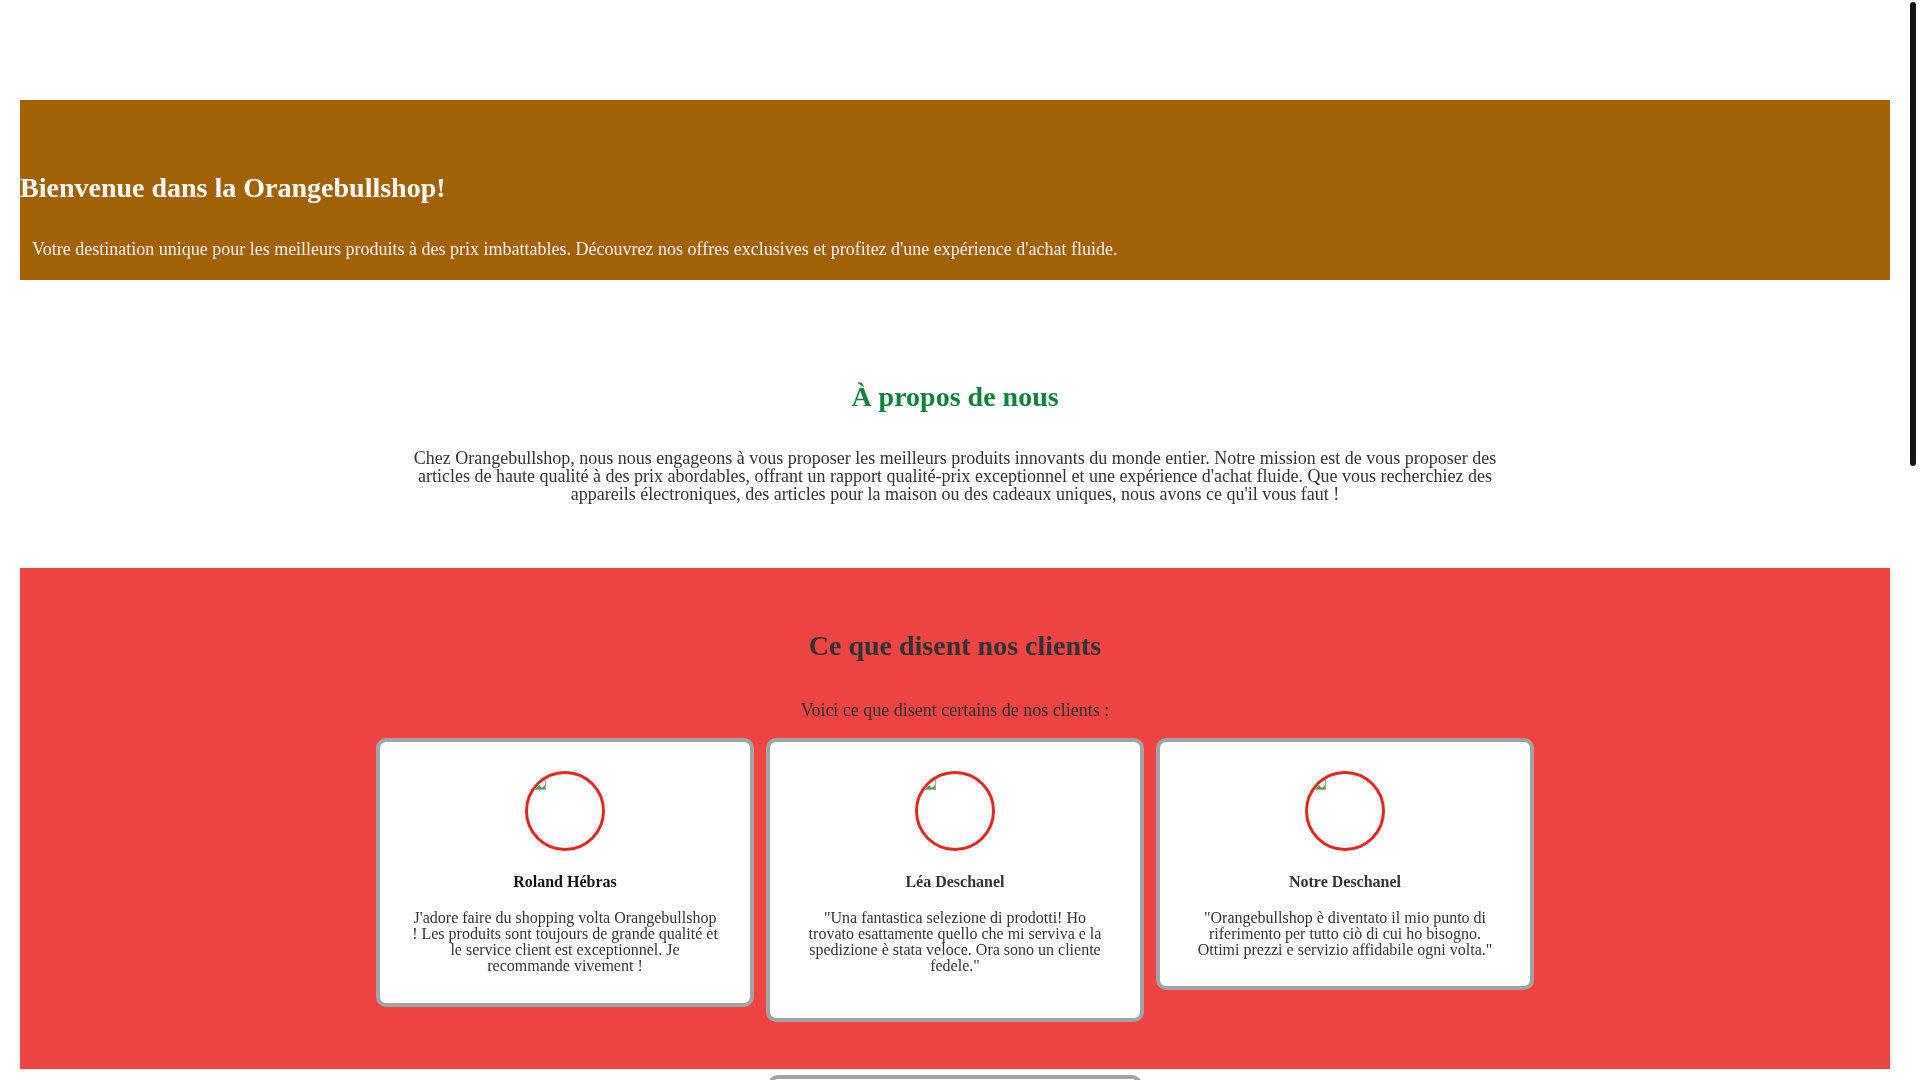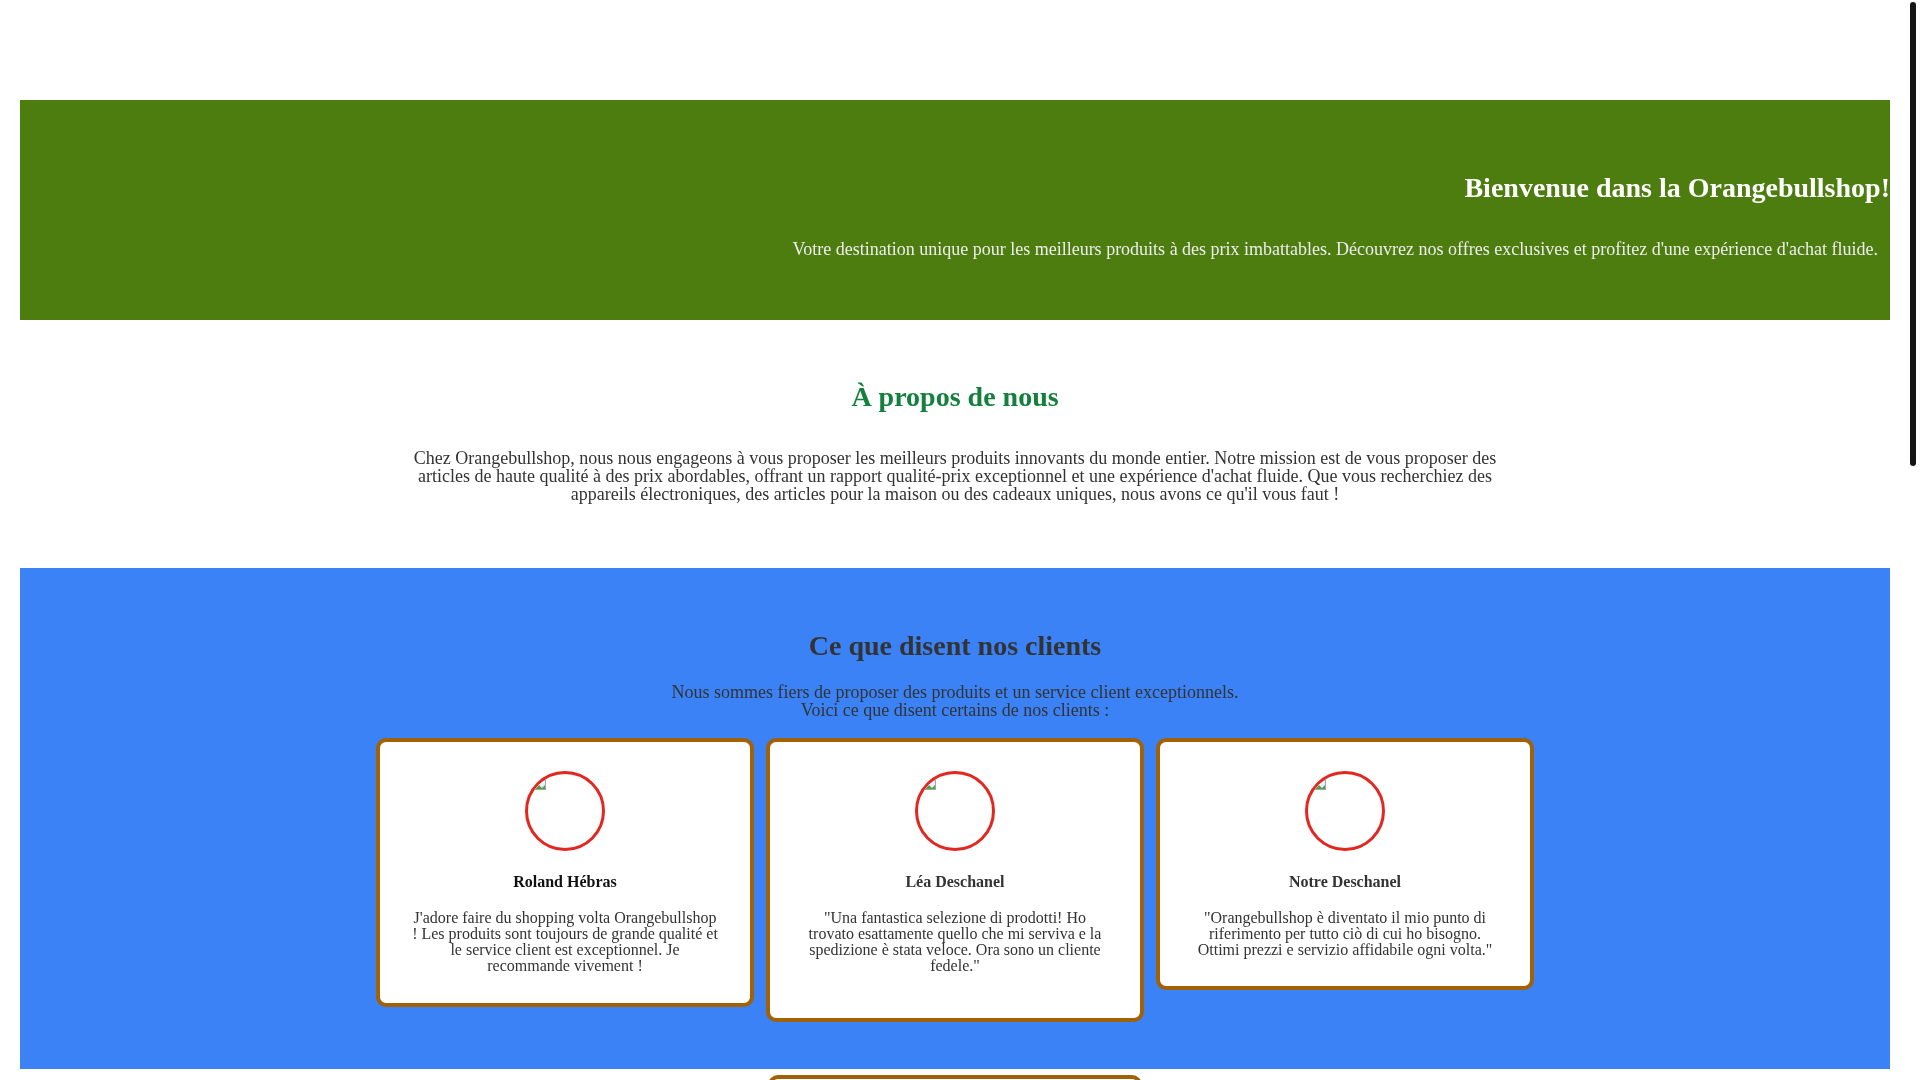--- a/index.html
+++ b/index.html
@@ -16,24 +16,24 @@
     width: 1920px;
     height: 1080px;
     overflow: hidden;
   }
   
   .hero {
     position: absolute;
     left: 20px;
     top: 100px;
     width: 1870px;
-    height: 220px;
-    background: #4d7c0f;
+    height: 180px;
+    background: #a16207;
     color: #ffffff;
-    text-align: right;
+    text-align: left;
   }
   .hero h1 {
     position: absolute;
     left: 0; right: 0;
     top: 170px;
     margin: 0;
     font-size: 28px;
     font-weight: bold;
     line-height: 32px;
     color: #ffffff;
@@ -79,21 +79,21 @@
     color: #333333;
     text-align: center;
   }
   
   .testimonials {
     position: absolute;
     left: 20px;
     top: 568px;
     width: 1870px;
     height: 501px;
-    background: #3b82f6;
+    background: #ef4444;
     text-align: center;
     color: #333333;
   }
   .testimonials h2 {
     position: absolute;
     left: 0; right: 0;
     top: 62px;
     margin: 0;
     font-size: 28px;
     line-height: 32px;
@@ -106,21 +106,21 @@
     top: 115px;
     margin: 0;
     font-size: 18px;
     line-height: 18px;
     color: #333333;
   }
   .card {
     position: absolute;
     width: 370px;
     background: #ffffff;
-    border: 4px solid #a16207;
+    border: 4px solid #a3a3a3;
     border-radius: 10px;
     text-align: center;
     box-sizing: content-box;
   }
   .card .avatar {
     position: absolute;
     left: 145px;
     top: 29px;
     width: 74px;
     height: 74px;
@@ -185,21 +185,21 @@
   </section>
 
   <section class="about">
     <h2>À propos de nous</h2>
     <p>Chez Orangebullshop, nous nous engageons à vous proposer les meilleurs produits innovants du monde entier. Notre mission est de vous proposer des articles de haute qualité à des prix abordables, offrant un rapport qualité-prix exceptionnel et une expérience d'achat fluide. Que vous recherchiez des appareils électroniques, des articles pour la maison ou des cadeaux uniques, nous avons ce qu'il vous faut !</p>
   </section>
 
   <section class="testimonials">
     <h2>Ce que disent nos clients</h2>
     <p class="intro">
-      <span>Nous sommes fiers de proposer des produits et un service client exceptionnels.</span><br>
+      <br>
       <span>Voici ce que disent certains de nos clients :</span>
     </p>
 
     <div class="card" style="left:356px; top:170px; height:261px;">
       <div class="avatar">
         <svg class="broken-img" viewBox="0 0 12 10">
           <rect x="0.5" y="0.5" width="11" height="9" fill="#eaf1fb" stroke="#9aa7b8" stroke-width="1"></rect>
           <polygon points="1,9 5,5 8,8 11,5 11,9" fill="#5aa03a"></polygon>
         </svg>
       </div>

